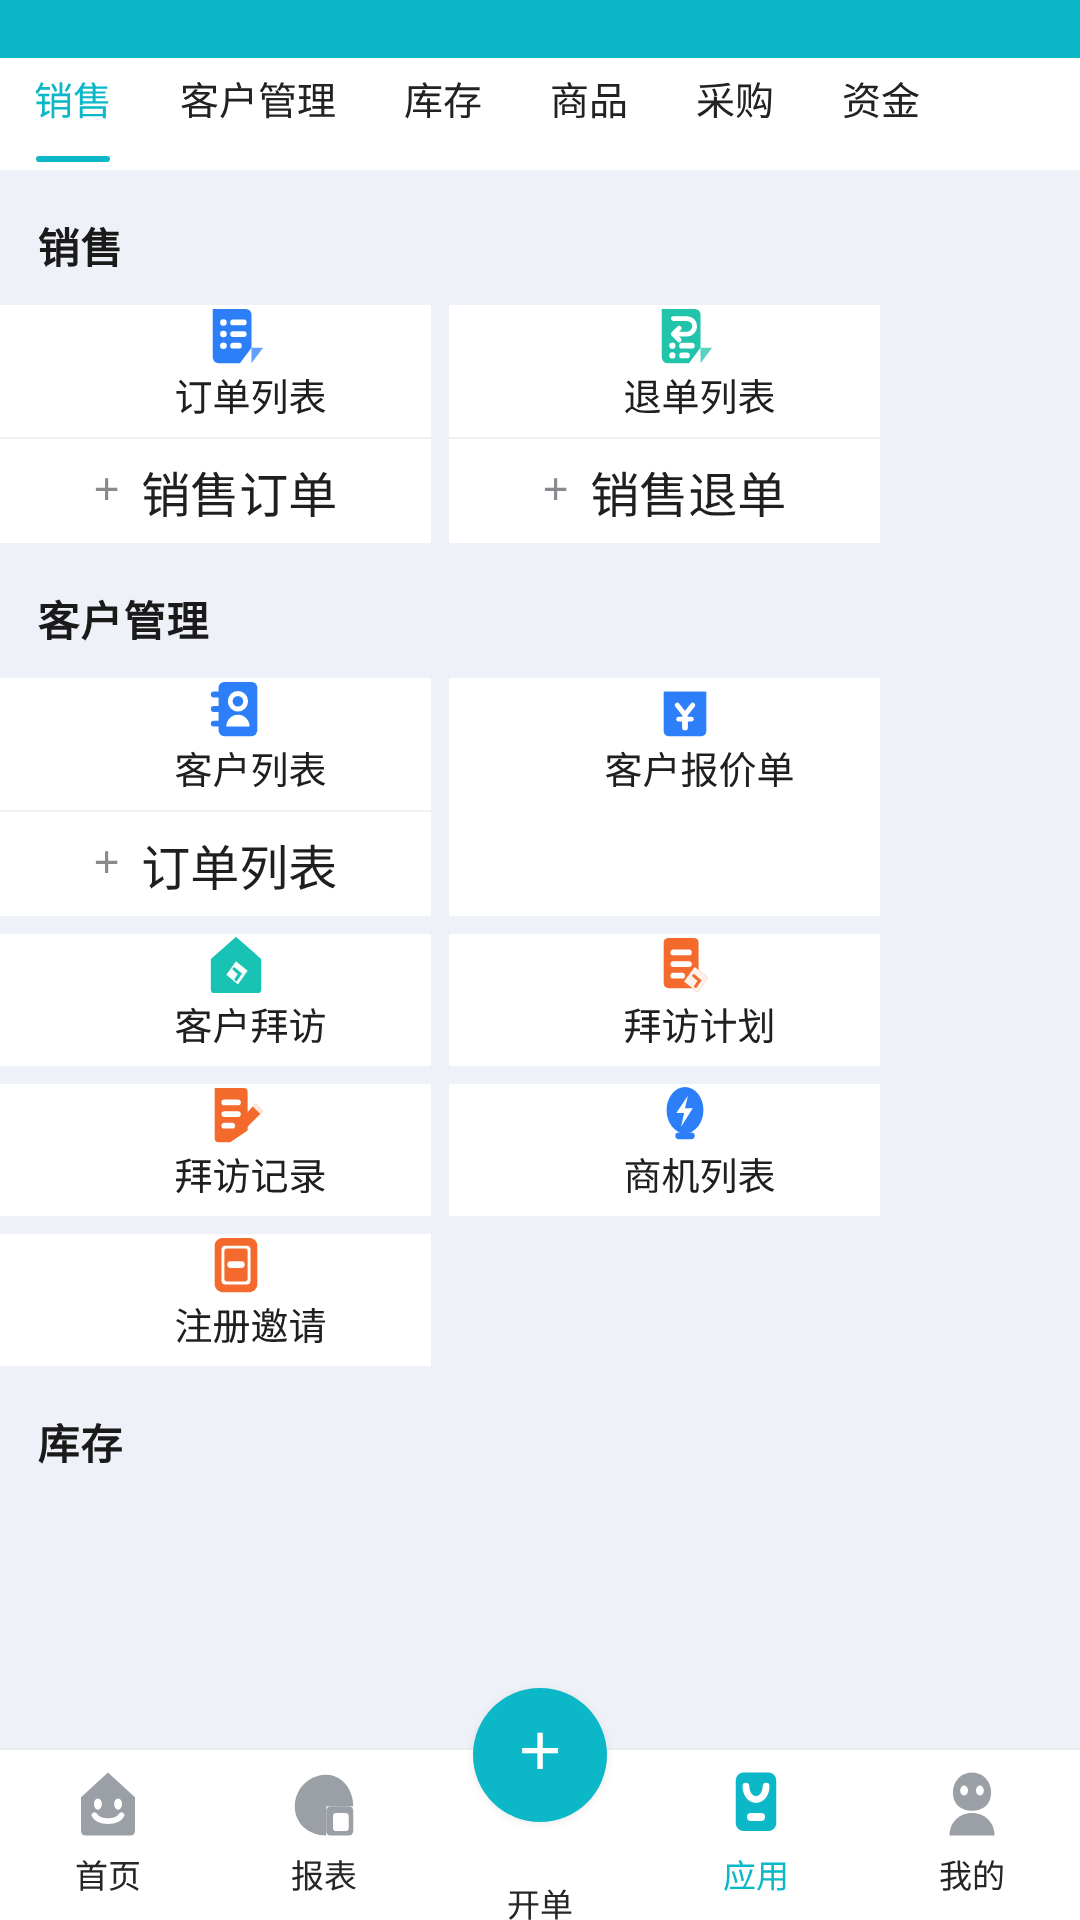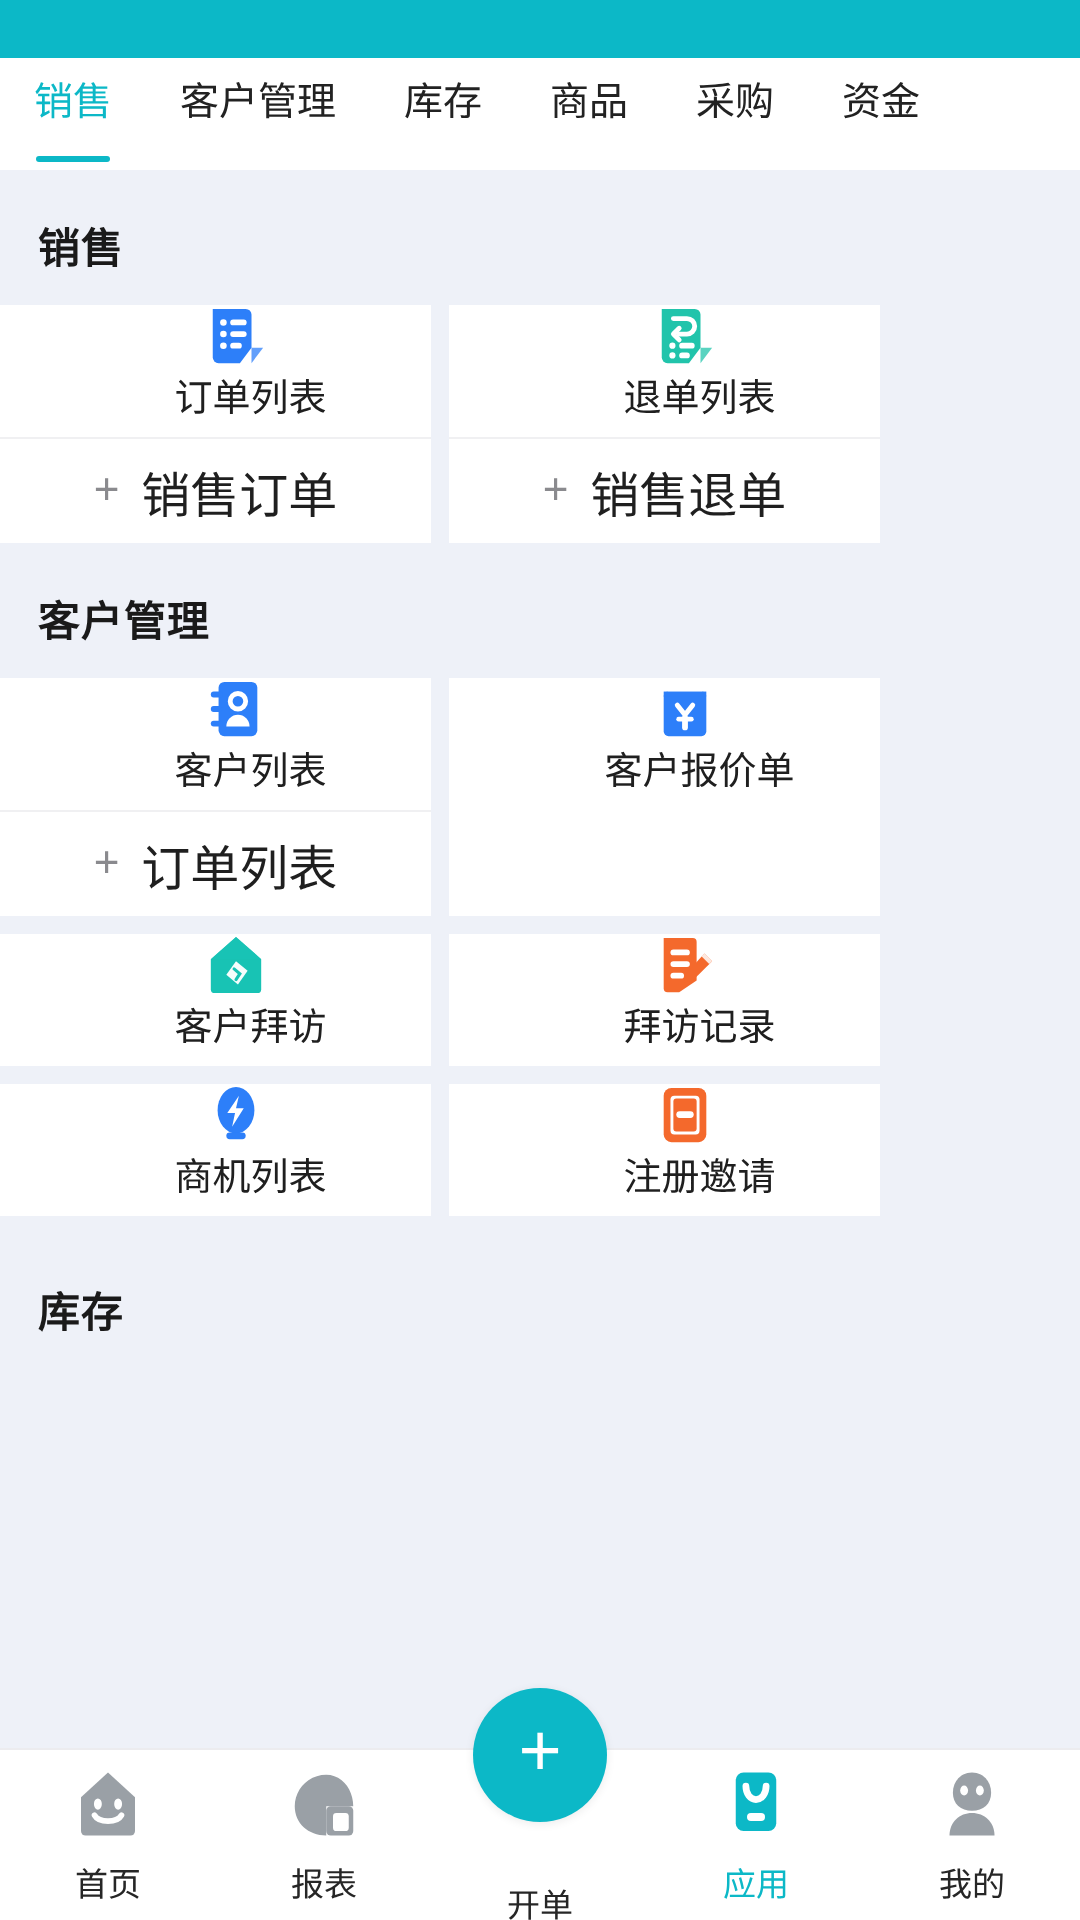--- a/index.html
+++ b/index.html
@@ -102,21 +102,21 @@
     z-index:20;
   }
   .navitem {
     flex:1 1 0; height:172px;
     display:flex; flex-direction:column; align-items:center; justify-content:flex-start;
     padding-top:18px;
   }
   .navitem .nav-ic { width:72px; height:72px; }
   .navitem .nav-ic svg { width:72px; height:72px; display:block; }
   .navitem .nav-label {
-    margin-top:18px; font-size:33px; color:#262626; white-space:nowrap;
+    margin-top:10px; font-size:33px; color:#262626; white-space:nowrap;
   }
   .navitem.active .nav-label { color:#0cb8c7; }
   .navitem.fab { position:relative; }
   .fab-circle {
     position:absolute; top:-62px; left:50%; transform:translateX(-50%);
     width:134px; height:134px; border-radius:50%;
     background:#0cb8c7;
     display:flex; align-items:center; justify-content:center;
     box-shadow:0 2px 10px rgba(0,0,0,0.08);
   }
@@ -250,20 +250,36 @@
         <path d="M30 36l6 5-4 6" stroke="#18c3b4" stroke-width="3.2" fill="none" stroke-linecap="round"></path>
       </svg>
             </span>
             <span class="label">客户拜访</span>
           </div>
         </div>
         <div class="cell">
           <div class="entry-main">
             <span class="ic">
               <svg viewBox="0 0 64 64">
+        <rect x="10" y="4" width="36" height="52" rx="5" fill="#f4692c"></rect>
+        <rect x="17" y="16" width="22" height="6" rx="3" fill="#fff"></rect>
+        <rect x="17" y="28" width="22" height="6" rx="3" fill="#fff"></rect>
+        <rect x="17" y="40" width="15" height="6" rx="3" fill="#fff"></rect>
+        <path d="M42 34l14 11-11 15-14-11z" fill="#f4692c"></path>
+        <path d="M42 34l14 11-11 15-14-11z" fill="#fff" opacity="0.9"></path>
+        <path d="M41 43l6 5-4 6" stroke="#f4692c" stroke-width="3.2" fill="none" stroke-linecap="round"></path>
+      </svg>
+            </span>
+            <span class="label">拜访计划</span>
+          </div>
+        </div>
+        <div class="cell">
+          <div class="entry-main">
+            <span class="ic">
+              <svg viewBox="0 0 64 64">
         <path d="M10 4h30a4 4 0 0 1 4 4v40L26 60H14a4 4 0 0 1-4-4z" fill="#f4692c"></path>
         <rect x="17" y="16" width="20" height="6" rx="3" fill="#fff"></rect>
         <rect x="17" y="28" width="20" height="6" rx="3" fill="#fff"></rect>
         <rect x="17" y="40" width="14" height="6" rx="3" fill="#fff"></rect>
         <path d="M52 20l8 8-20 20-9 2 2-9z" fill="#f4692c"></path>
         <path d="M52 20l8 8-3 3-8-8z" fill="#fff" opacity="0.85"></path>
       </svg>
             </span>
             <span class="label">拜访记录</span>
           </div>

